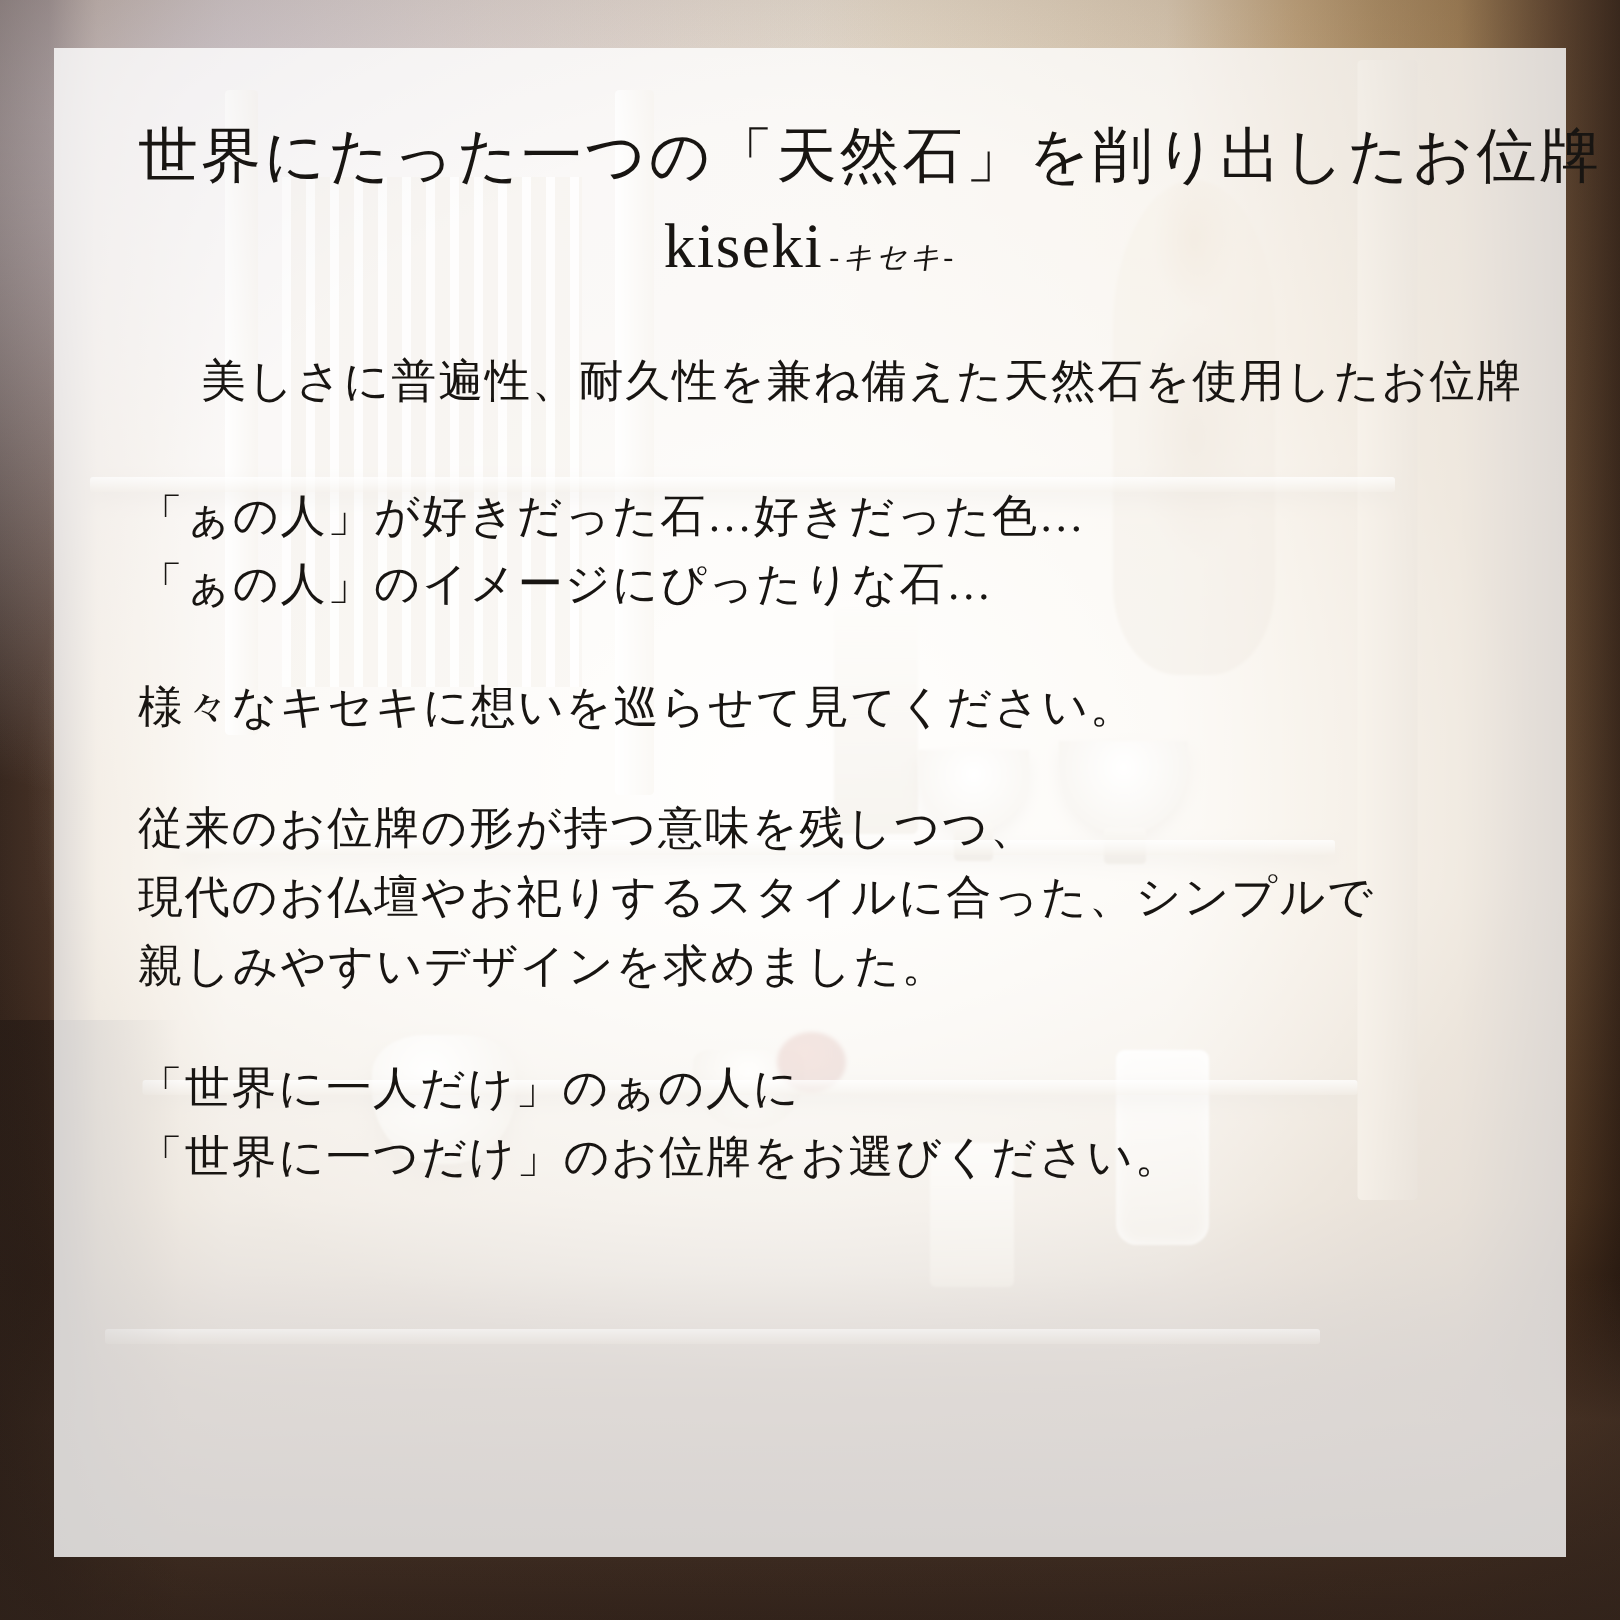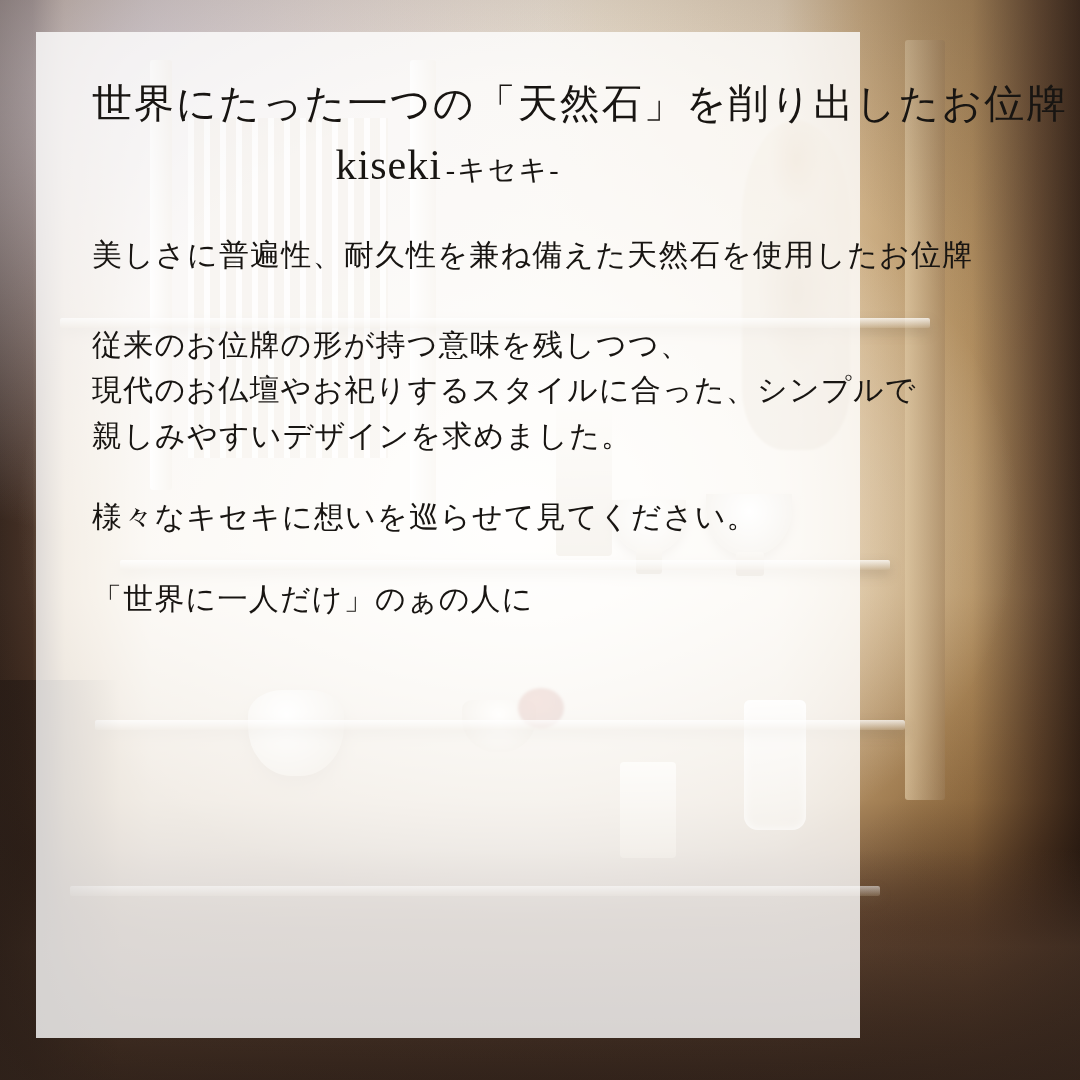--- a/index.html
+++ b/index.html
@@ -157,21 +157,21 @@
     position: absolute; inset: 0;
     background: radial-gradient(ellipse 78% 72% at 50% 48%, rgba(0,0,0,0) 55%, rgba(60,44,34,0.35) 100%);
     pointer-events: none;
   }
 
   
   .card {
     position: absolute;
     left: 36px;
     top: 32px;
-    width: 824px;
+    width: 1008px;
     height: 1006px;
     background: rgba(255,255,255,0.80);
     box-sizing: border-box;
     padding: 46px 56px 30px 56px;
     color: #181512;
   }
 
   .headline {
     text-align: center;
     font-size: 40px;
@@ -186,36 +186,37 @@
     margin: 14px 0 0 0;
     line-height: 1;
     white-space: nowrap;
   }
   .brand .latin {
     font-family: "Liberation Serif", "DejaVu Serif", serif;
     font-size: 42px;
     letter-spacing: 1px;
   }
   .brand .kana {
-    font-size: 28px;
+    font-size: 20px;
     letter-spacing: 2px;
     margin-left: 4px;
+    font-style: italic;
   }
 
   .body-block {
     margin-top: 46px;
     font-size: 30px;
     line-height: 1.52;
     letter-spacing: 1.2px;
     font-weight: 400;
   }
   .para { margin: 0 0 36px 0; }
   .para:last-child { margin-bottom: 15px; }
   .line { display: block; white-space: nowrap; }
-  .para.lead { margin-bottom: 44px; }
+  .para.lead { margin-bottom: 44px; margin-left: 42px; }
 </style>
 </head>
 <body>
 
 <div class="stage">
 
   <div class="bg">
     <div class="lattice"></div>
     <div class="post p2"></div>
     <div class="post p1"></div>
@@ -247,31 +248,36 @@
     <div class="brand">
       <span class="latin">kiseki</span><span class="kana">-キセキ-</span>
     </div>
 
     <div class="body-block">
 
       <p class="para lead">
         <span class="line">美しさに普遍性、耐久性を兼ね備えた天然石を使用したお位牌</span>
       </p>
 
+      <p class="para">
+        <span class="line">「ぁの人」が好きだった石…好きだった色…</span>
+        <span class="line">「ぁの人」のイメージにぴったりな石…</span>
+      </p>
+
+      <p class="para">
+        <span class="line">様々なキセキに想いを巡らせて見てください。</span>
+      </p>
 
       <p class="para">
         <span class="line">従来のお位牌の形が持つ意味を残しつつ、</span>
         <span class="line">現代のお仏壇やお祀りするスタイルに合った、シンプルで</span>
         <span class="line">親しみやすいデザインを求めました。</span>
       </p>
 
-      <p class="para">
-        <span class="line">様々なキセキに想いを巡らせて見てください。</span>
-      </p>
-
 
       <p class="para">
         <span class="line">「世界に一人だけ」のぁの人に</span>
+        <span class="line">「世界に一つだけ」のお位牌をお選びください。</span>
       </p>
 
     </div>
   </div>
 </div>
 
 </body></html>

